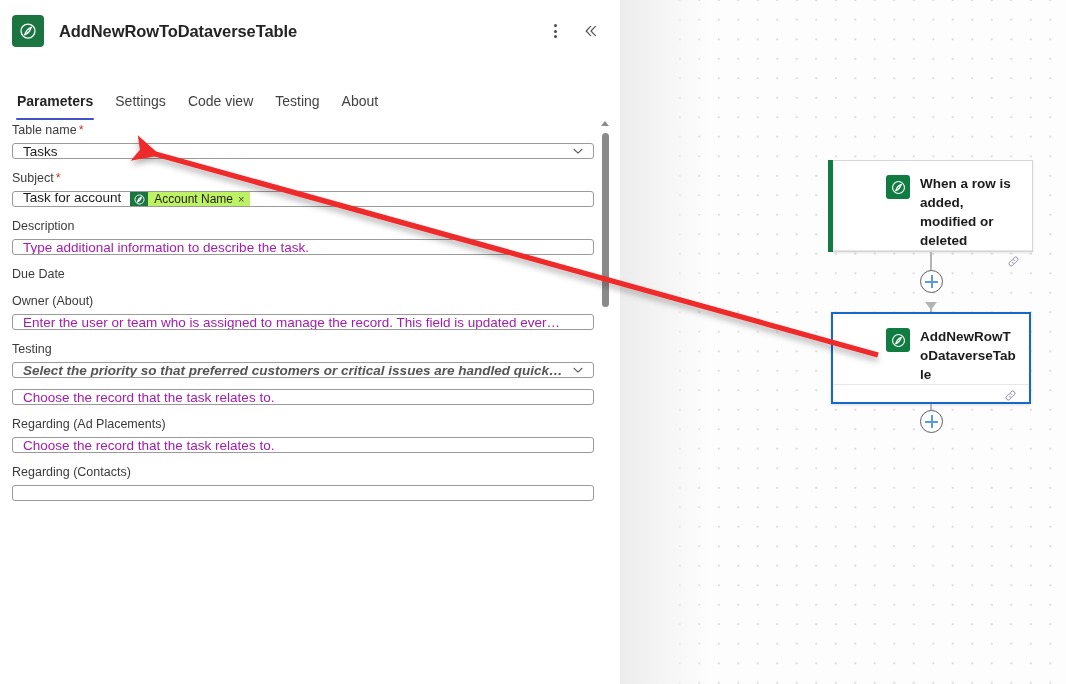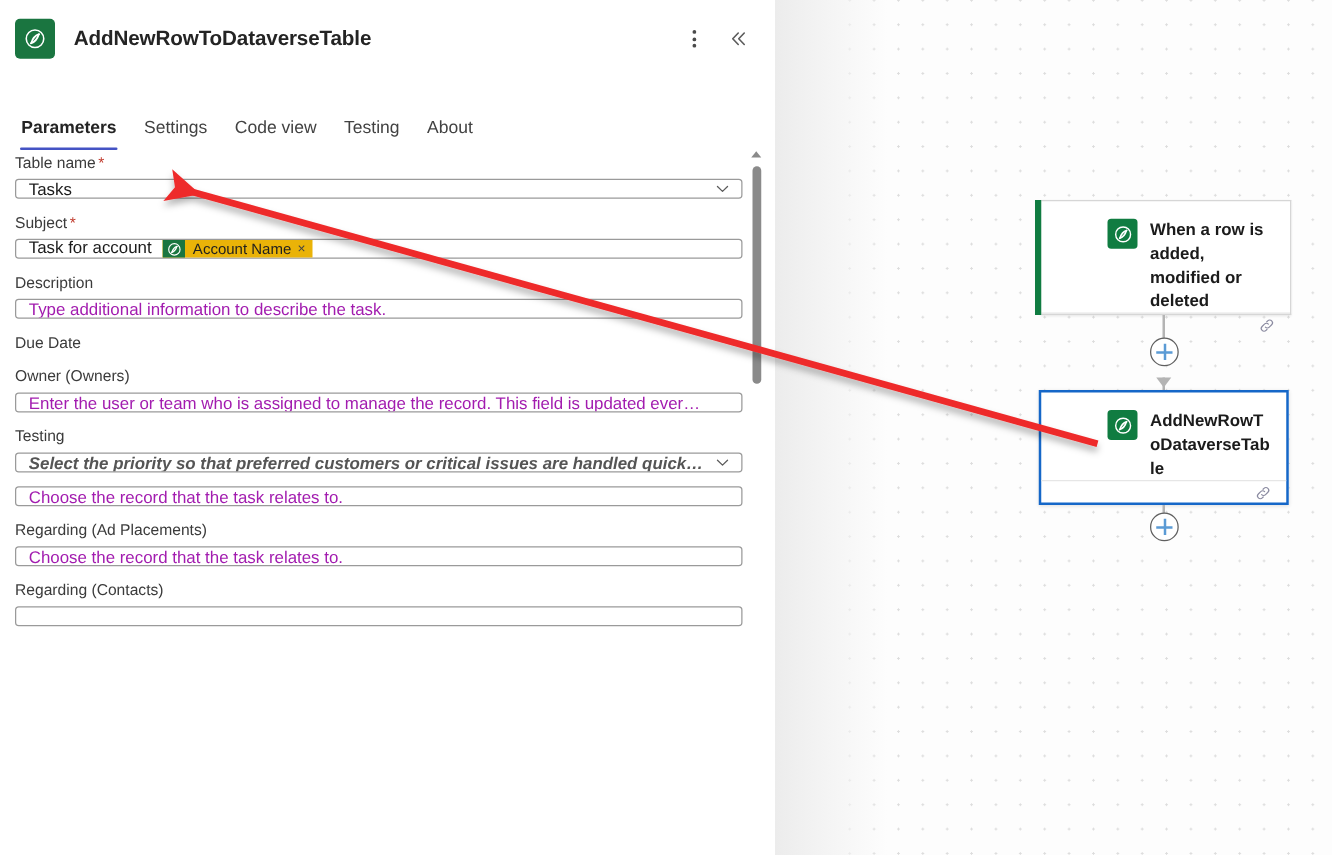--- a/index.html
+++ b/index.html
@@ -154,21 +154,21 @@
     flex: 0 0 auto;
   }
 
   .token-row { display: flex; align-items: flex-start; gap: 1px; white-space: nowrap; }
   .token-text { font-size: 13.5px; color: #1b1b1b; }
 
   .token {
     display: inline-flex;
     align-items: center;
     height: 18px;
-    background: #eab308;
+    background: #bef264;
     margin-left: 8px;
     border-radius: 1px;
     overflow: hidden;
   }
   .token-ico {
     width: 18px; height: 18px;
     background: #1a7540;
     display: flex; align-items: center; justify-content: center;
     flex: 0 0 18px;
   }
@@ -417,21 +417,21 @@
           <span class="ph">Type additional information to describe the task.</span>
         </div>
       </div>
 
       <div class="field">
         <label class="flabel">Due Date</label>
       </div>
 
 
       <div class="field">
-        <label class="flabel">Owner (Owners)</label>
+        <label class="flabel">Owner (About)</label>
         <div class="control">
           <span class="ph">Enter the user or team who is assigned to manage the record. This field is updated ever…</span>
         </div>
       </div>
 
       <div class="field">
         <label class="flabel">Testing</label>
         <div class="control select">
           <span class="ph italic">Select the priority so that preferred customers or critical issues are handled quickly.</span>
           <span class="chev">

